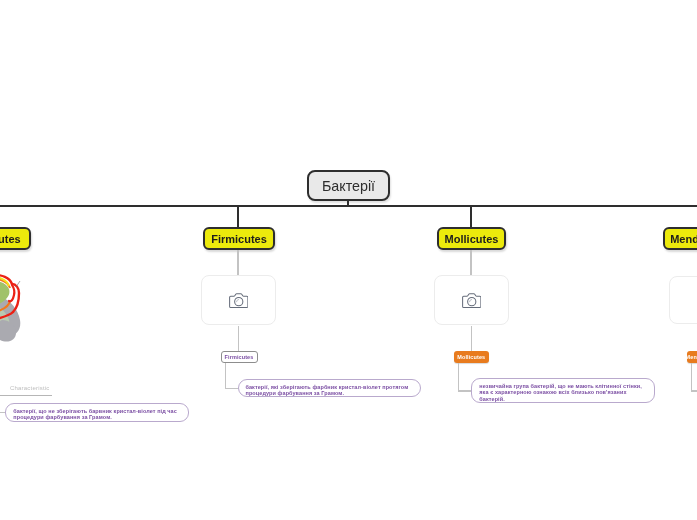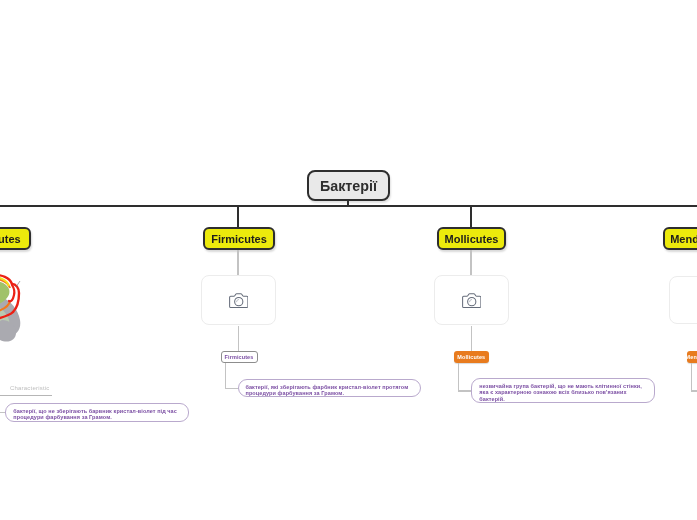--- a/index.html
+++ b/index.html
@@ -3,21 +3,21 @@
 <meta charset="utf-8">
 <style>
   html,body{margin:0;padding:0;background:#ffffff;}
   body{width:697px;height:520px;overflow:hidden;
        font-family:"Liberation Sans",sans-serif;position:relative;}
   .canvas{position:absolute;left:0;top:0;width:697px;height:520px;}
   .abs{position:absolute;box-sizing:border-box;}
 
   .root-node{background:#e9e9e9;border:2px solid #2e2e2e;border-radius:8px;
        display:flex;align-items:center;justify-content:center;
-       font-weight:bold;font-size:14.3px;color:#2e2e2e;letter-spacing:0;
+       font-weight:normal;font-size:14.3px;color:#2e2e2e;letter-spacing:0;
        box-shadow:1px 2px 2px rgba(0,0,0,.12);}
 
   .cat-node{background:#ecea0c;border:2px solid #2e2e2e;border-radius:6px;
        display:flex;align-items:center;justify-content:center;
        font-weight:bold;font-size:11px;color:#1d1d1d;
        box-shadow:1px 2px 2px rgba(0,0,0,.15);}
 
   .img-card{border:1px solid #ececec;border-radius:8px;background:#fff;
        display:flex;align-items:center;justify-content:center;}
 

